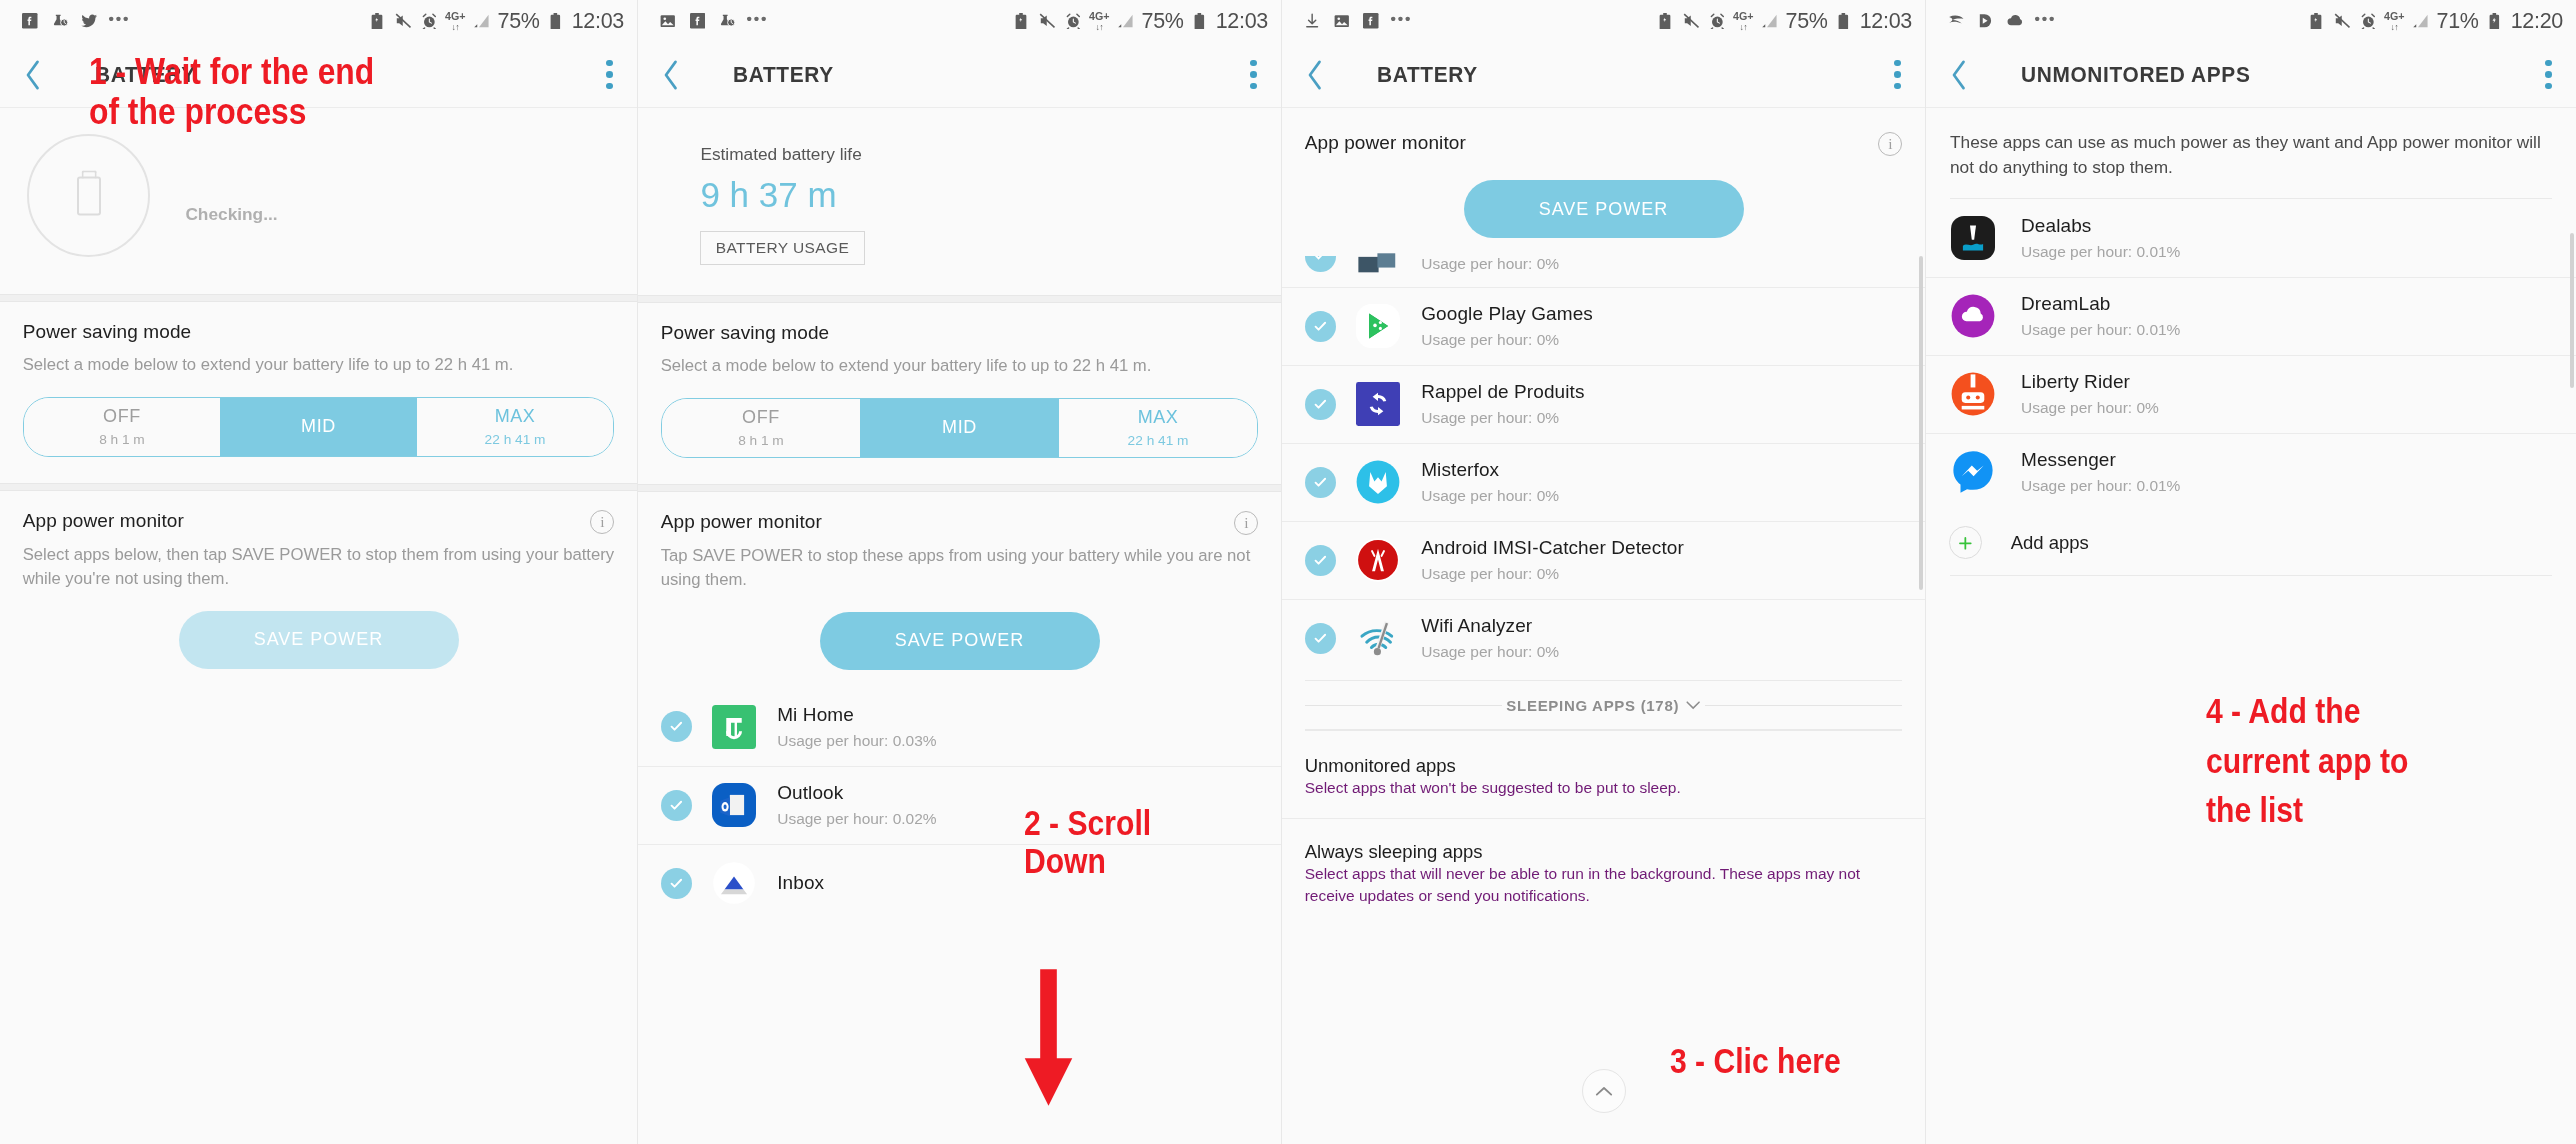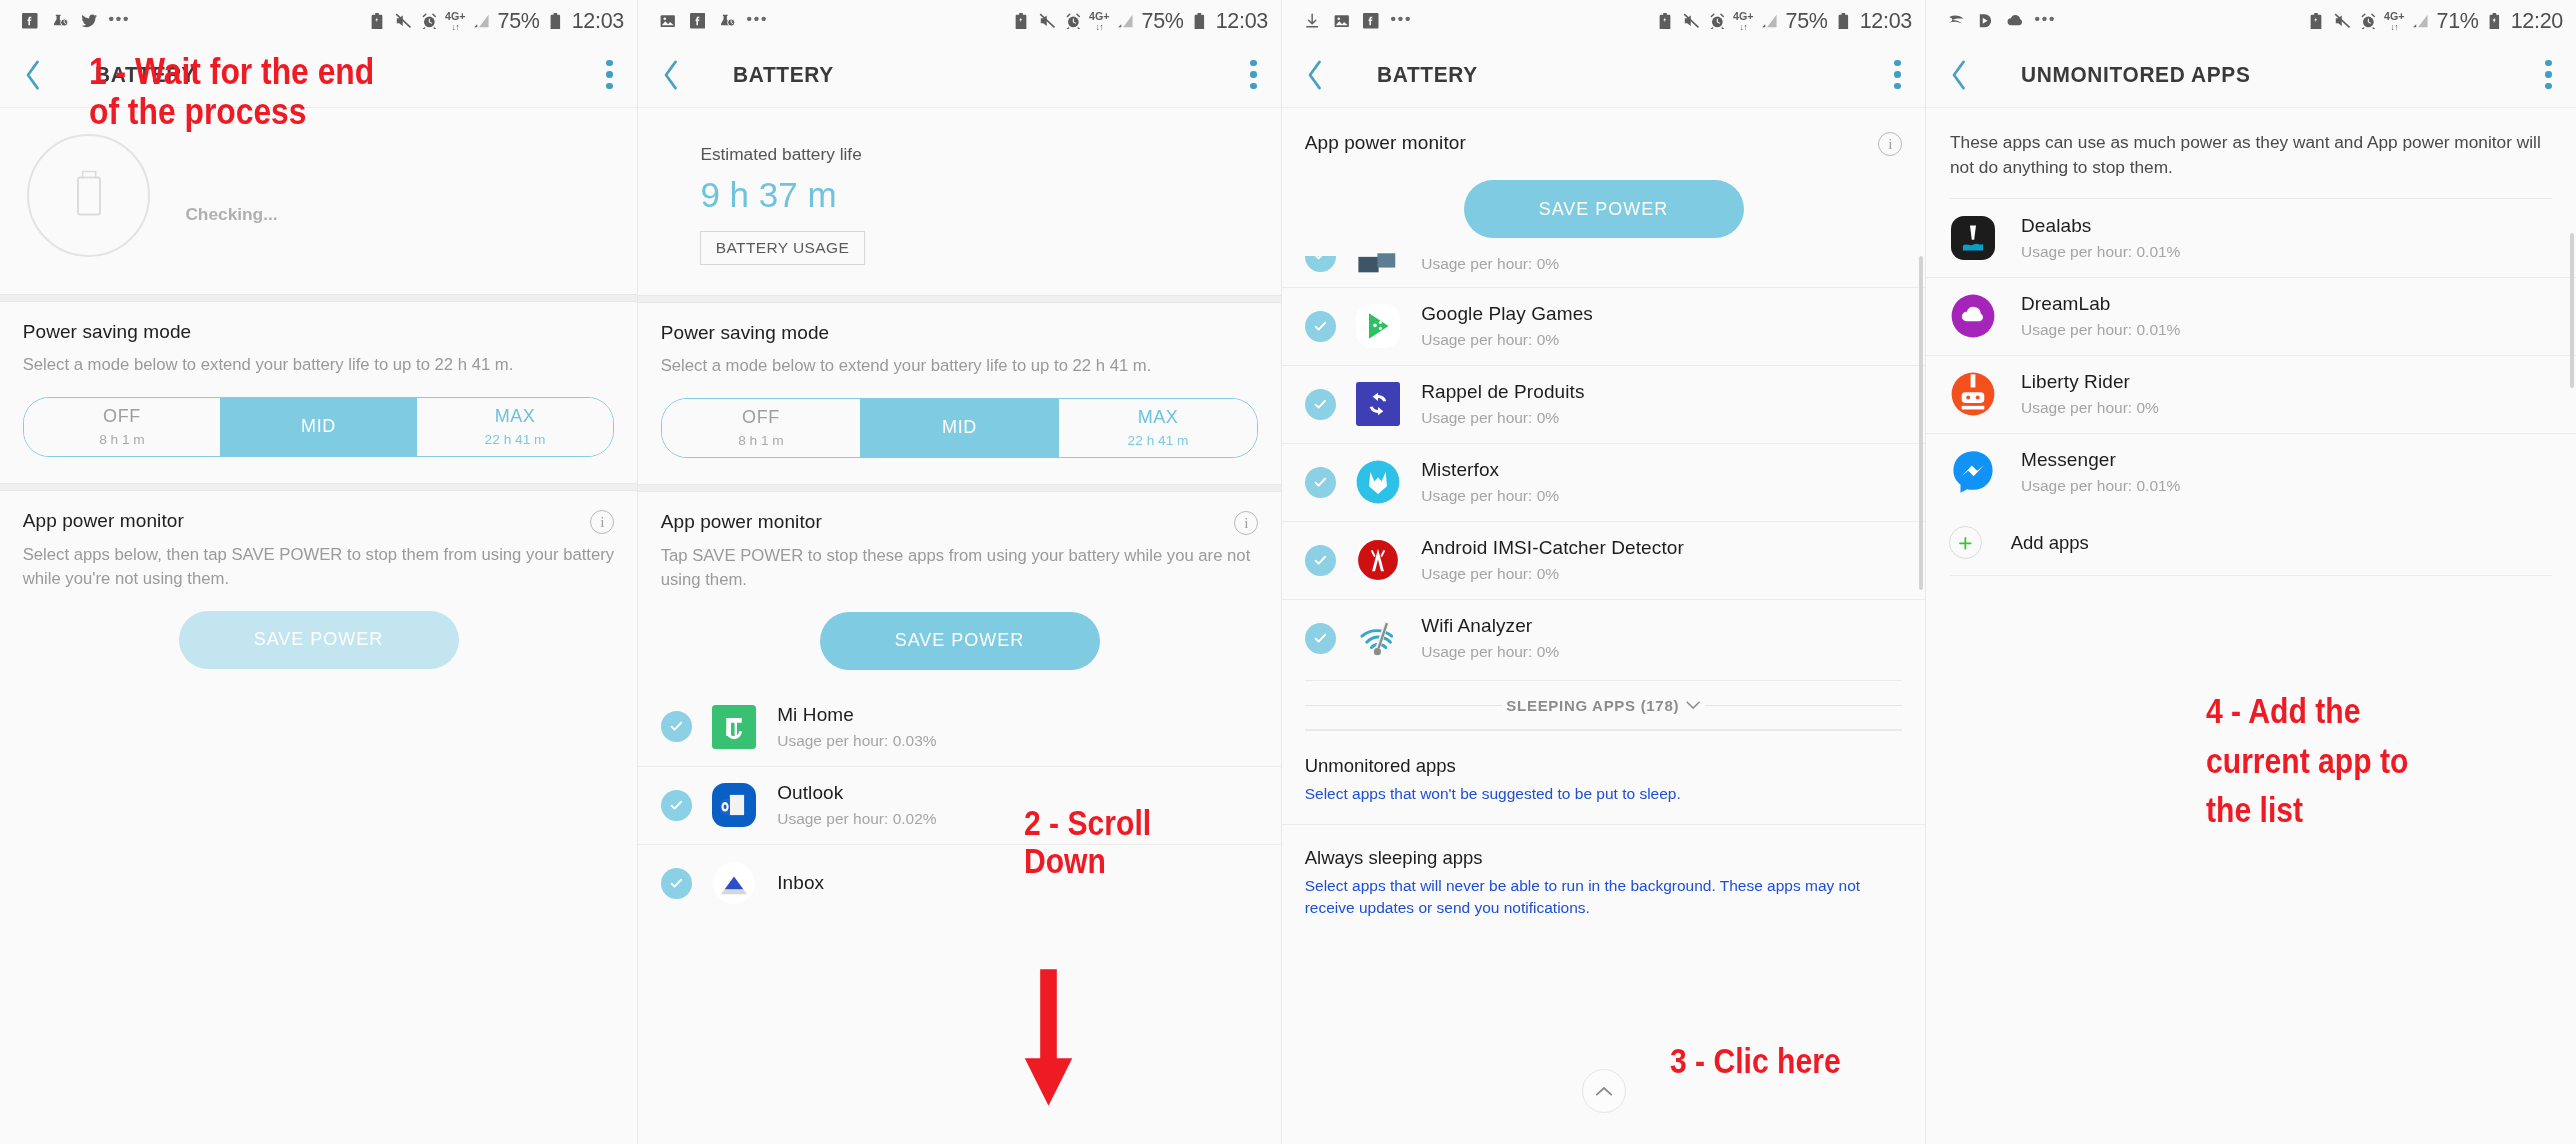--- a/index.html
+++ b/index.html
@@ -143,21 +143,21 @@
 
   
   .sleepband { display: flex; align-items: center; gap: 4px; padding: 15.5px 22.7px; }
   .sleepband .line { flex: 1; height: 1.2px; background: #e4e4e4; }
   .sleepband .lbl { font-size: 15px; letter-spacing: 0.7px; color: #8d8d8d; font-weight: bold;
                     font-family:"Liberation Sans Narrow","Liberation Sans",sans-serif; display:flex; align-items:center; gap:7.2px;}
 
   .listitem { padding: 18px 22.7px 19px 22.7px; }
   .listitem + .listitem { border-top: 1.2px solid #ebebeb; }
   .li-title { font-size: 18.5px; color: #1d1d1d; font-family:"Liberation Sans Narrow","Liberation Sans",sans-serif;}
-  .li-sub { font-size: 15.5px; color: #1d4ed8; margin-top: 6px; line-height:1.45; font-family:"Liberation Sans Narrow","Liberation Sans",sans-serif;}
+  .li-sub { font-size: 15.5px; color: #701a75; margin-top: 0; line-height:1.45; font-family:"Liberation Sans Narrow","Liberation Sans",sans-serif;}
 
   
   .fab {
     position: absolute; left: 50%; transform: translateX(-50%);
     width: 44px; height: 44px; border-radius: 50%;
     background: rgba(252,252,252,0.82); border: 1.2px solid #e5e5e5;
     display: flex; align-items: center; justify-content: center; cursor: pointer;
   }
 
   

